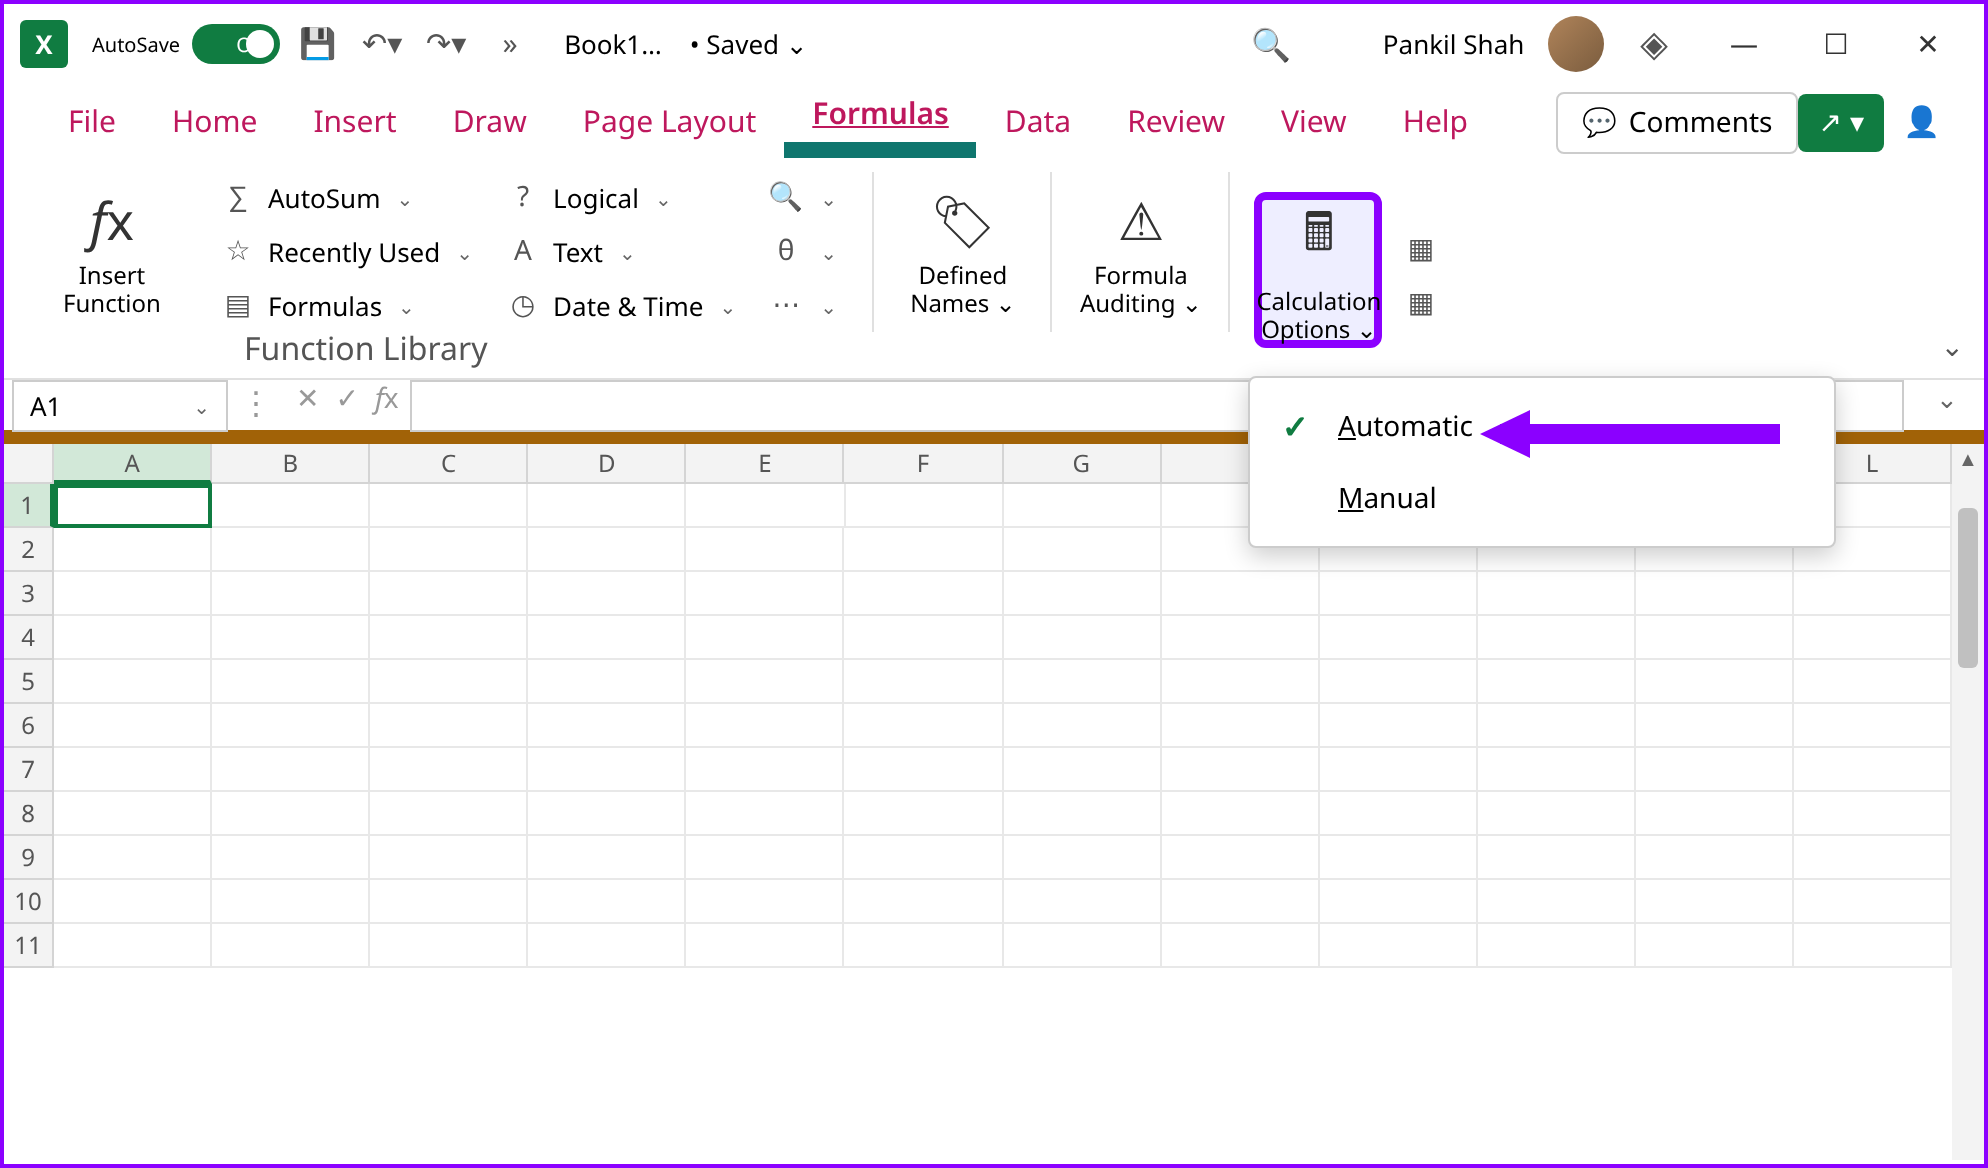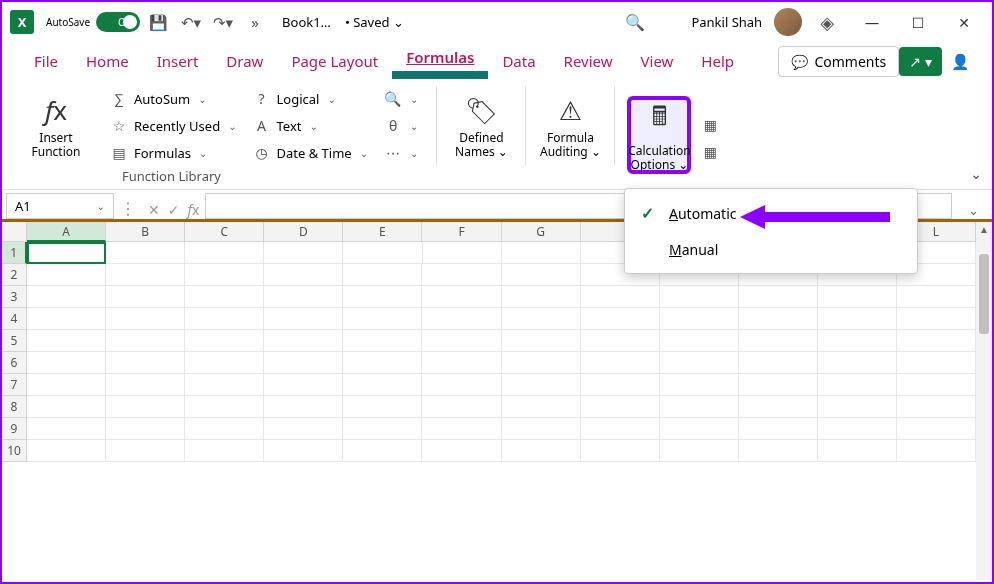--- a/index.html
+++ b/index.html
@@ -26,24 +26,24 @@
 .ribbon { display: flex; align-items: flex-start; padding: 6px 14px; height: 110px; background: #fff; border-bottom: 1px solid #e0e0e0; gap: 0; position: relative; }
 .ribbon-group { display: flex; flex-direction: column; align-items: center; padding: 0 8px; height: 100%; }
 .group-sep { width: 1px; background: #e0e0e0; height: 80px; margin: 0 4px; }
 .large-btn { display: flex; flex-direction: column; align-items: center; justify-content: center; width: 64px; height: 78px; font-size: 12px; text-align: center; cursor: pointer; gap: 3px; border-radius: 3px; }
 .large-btn .icon { font-size: 26px; color: #333; }
 .large-btn .label { line-height: 14px; }
 .small-btn-col { display: flex; flex-direction: column; gap: 2px; }
 .small-btn { display: flex; align-items: center; gap: 6px; height: 25px; padding: 0 6px; font-size: 13px; cursor: pointer; border-radius: 3px; white-space: nowrap; }
 .small-btn .icon { width: 18px; text-align: center; color: #555; font-size: 14px; }
 .small-btn .chev { font-size: 10px; color: #666; margin-left: 2px; }
-.group-label { font-size: 13px; color: #555; margin-top: auto; }
+.group-label { font-size: 16px; color: #555; margin-top: auto; }
 .highlighted { border: 4px solid #8b00ff; border-radius: 6px; background: #eef; }
 .collapse-chev { position: absolute; right: 10px; bottom: 6px; font-size: 14px; color: #555; }
-.formula-bar { display: flex; align-items: flex-end; height: 32px; border-bottom: 3px solid #a16207; }
+.formula-bar { display: flex; align-items: flex-start; height: 32px; border-bottom: 7px solid #a16207; }
 .name-box { width: 108px; border: 1px solid #ccc; height: 26px; margin-left: 4px; display: flex; align-items: center; padding: 0 8px; font-size: 13px; justify-content: space-between; }
 .fb-sep { color: #999; margin: 0 6px; }
 .fb-btns { display: flex; gap: 8px; color: #999; font-size: 14px; padding: 0 6px; }
 .fb-input { flex: 1; height: 26px; border: 1px solid #ccc; margin-right: 16px; padding: 0 8px; font-size: 13px; }
 .fb-expand { width: 18px; font-size: 13px; color: #666; margin-right: 6px; }
 .grid-area { display: flex; position: relative; height: calc(100% - 222px); }
 .grid-main { flex: 1; overflow: hidden; }
 .col-headers { display: flex; height: 20px; }
 .corner { width: 26px; background: #f3f3f3; border-right: 1px solid #d4d4d4; border-bottom: 1px solid #d4d4d4; }
 .col-h { width: 82px; background: #f3f3f3; border-right: 1px solid #d4d4d4; border-bottom: 1px solid #d4d4d4; text-align: center; font-size: 12px; color: #555; line-height: 20px; }
@@ -380,20 +380,35 @@
           <div class="cell"></div>
           <div class="cell"></div>
           <div class="cell"></div>
           <div class="cell"></div>
           <div class="cell"></div>
           <div class="cell"></div>
           <div class="cell"></div>
           <div class="cell"></div>
           <div class="cell"></div>
         </div>
+        <div class="grid-row">
+          <div class="row-h">11</div>
+          <div class="cell"></div>
+          <div class="cell"></div>
+          <div class="cell"></div>
+          <div class="cell"></div>
+          <div class="cell"></div>
+          <div class="cell"></div>
+          <div class="cell"></div>
+          <div class="cell"></div>
+          <div class="cell"></div>
+          <div class="cell"></div>
+          <div class="cell"></div>
+          <div class="cell"></div>
+        </div>
       </div>
   </div>
   <div class="vscroll">
     <div class="arrow">▲</div>
     <div class="thumb"></div>
   </div>
 </div>
 
 <div class="dropdown">
   <div class="dropdown-item">

